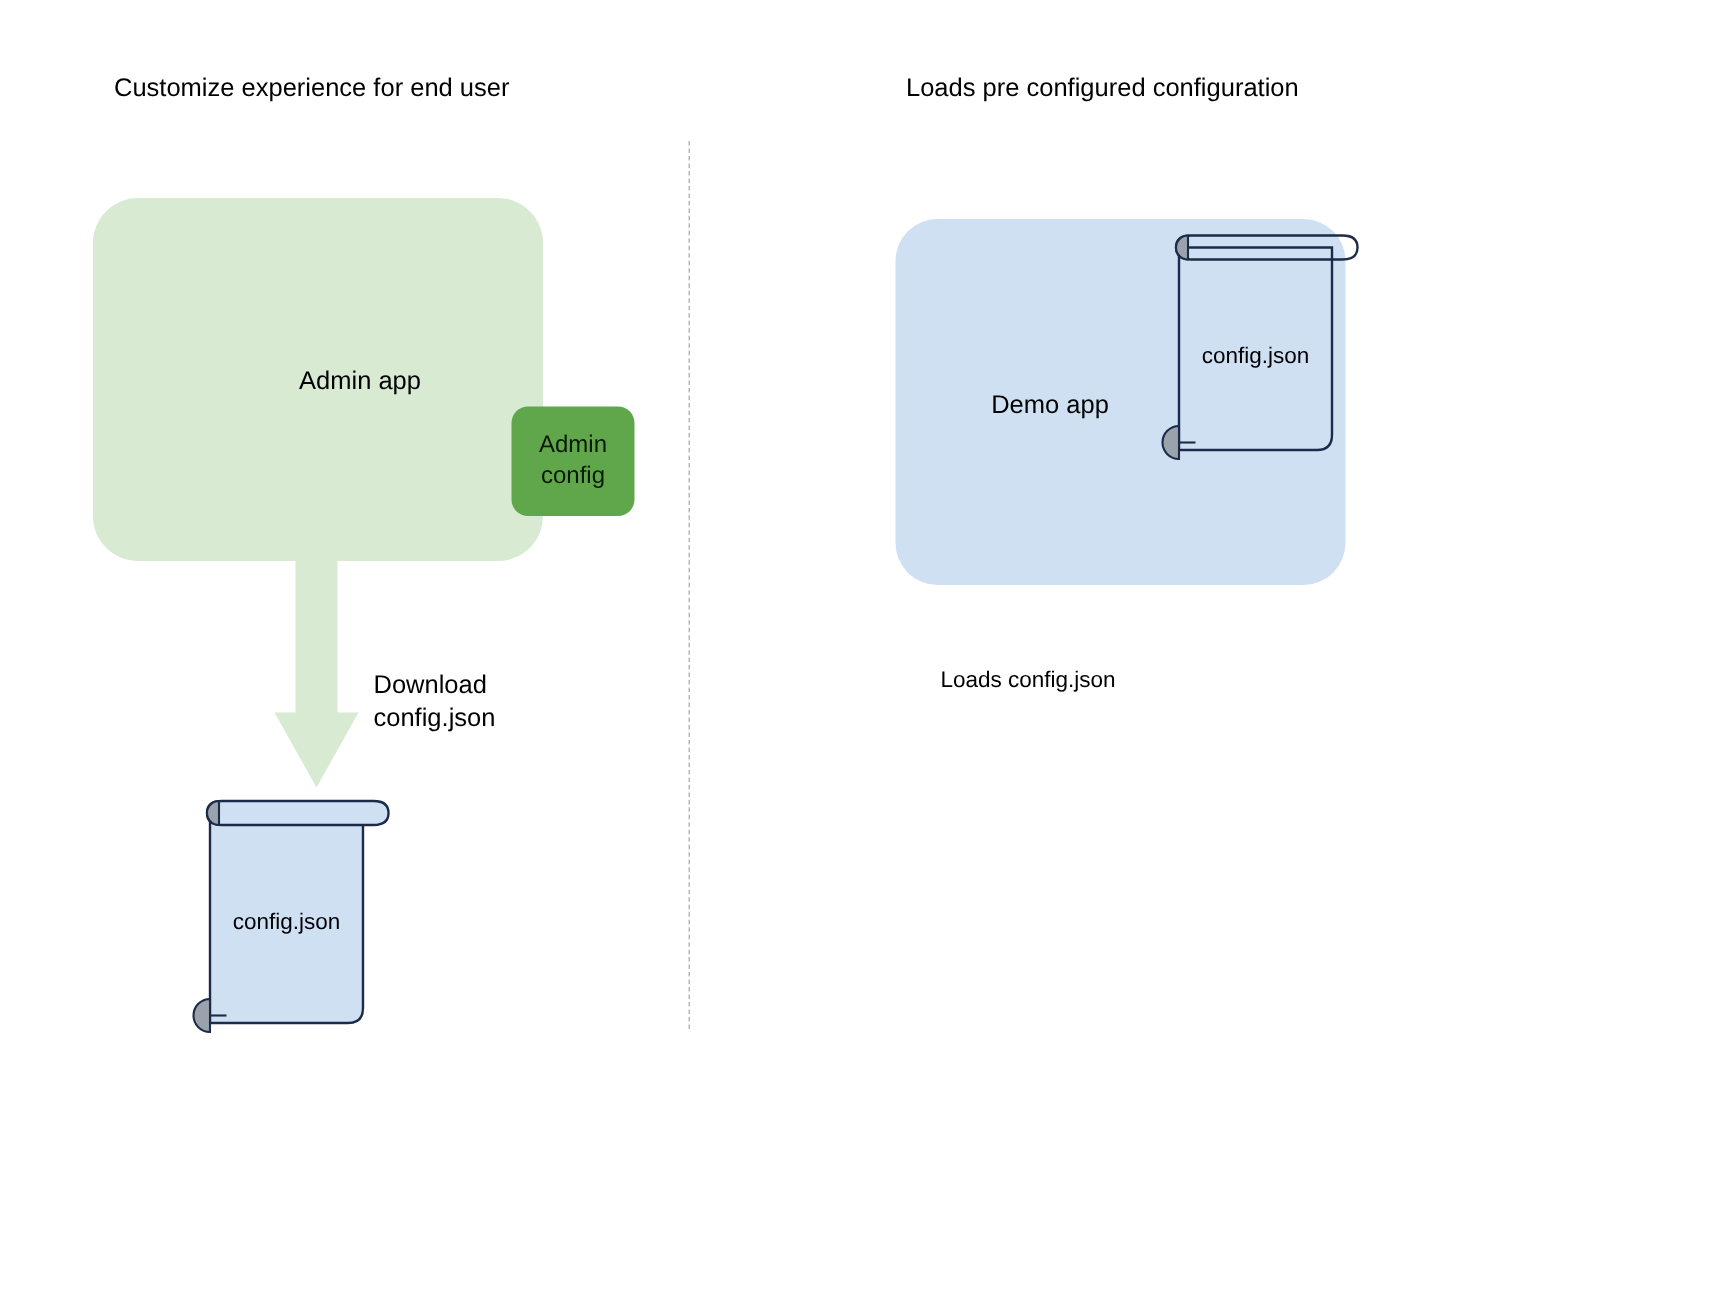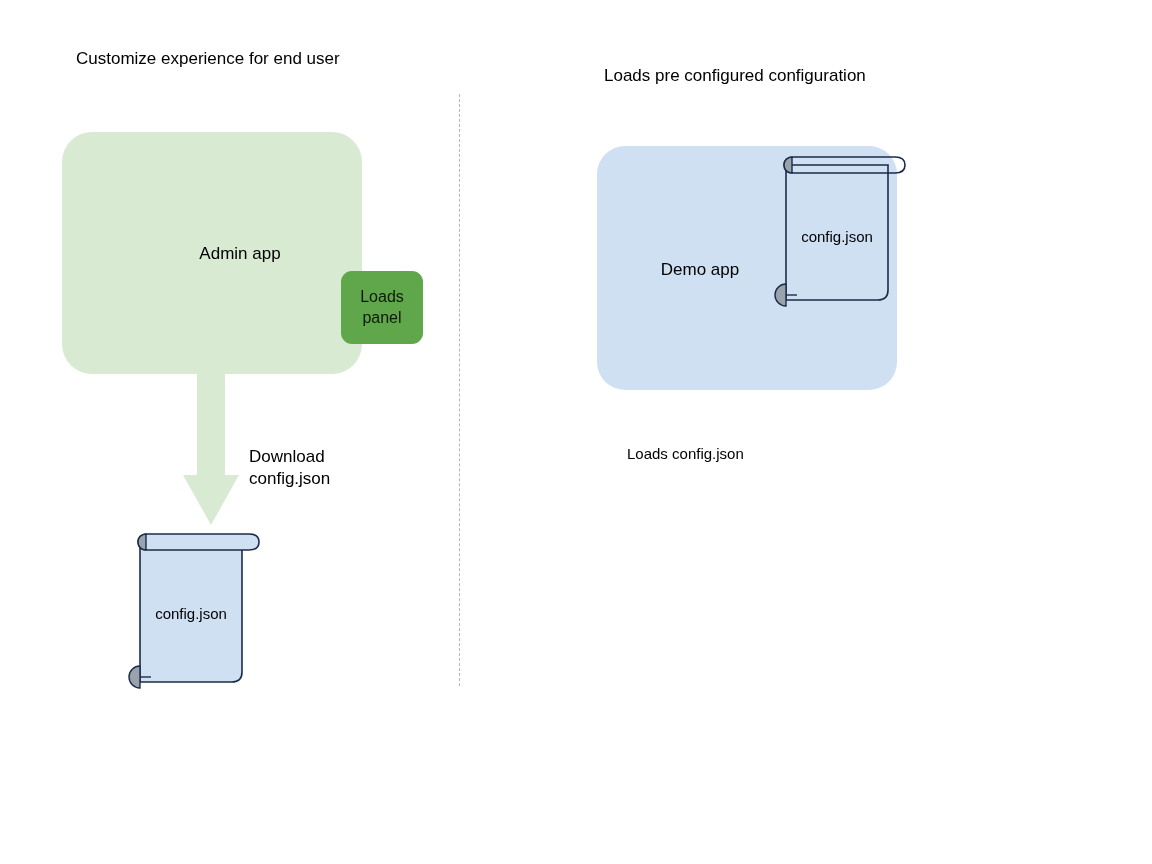--- a/index.html
+++ b/index.html
@@ -25,21 +25,21 @@
 
   
   .caption {
     position: absolute;
     font-size: 17px;
     line-height: 22px;
     color: #000;
     white-space: nowrap;
   }
   #title-left  { left: 76px;  top: 48px; }
-  #title-right { left: 604px; top: 65px; }
+  #title-right { left: 604px; top: 48px; }
 
   .box-label {
     position: absolute;
     font-size: 17px;
     line-height: 22px;
     color: #000;
     white-space: nowrap;
     text-align: center;
   }
   #admin-app-label { left: 62px;  top: 243px; width: 356px; }
@@ -146,22 +146,22 @@
 </head>
 <body>
 
 <div class="canvas">
 
   <div class="caption" id="title-left">Customize experience for end user</div>
 
   <div id="admin-app-box">
     <div id="admin-panel-box">
       <div id="admin-panel-label">
-        <span>Loads</span><br>
-        <span>panel</span>
+        <span>Admin</span><br>
+        <span>config</span>
       </div>
     </div>
   </div>
   <div class="box-label" id="admin-app-label">Admin app</div>
 
   <svg id="download-arrow" viewBox="0 0 70 160">
     <path d="M 21 0 L 49 0 L 49 105 L 63 105 L 35 155 L 7 105 L 21 105 Z" fill="#d9ead3"></path>
   </svg>
   <div id="arrow-label">
     <div>Download</div>

